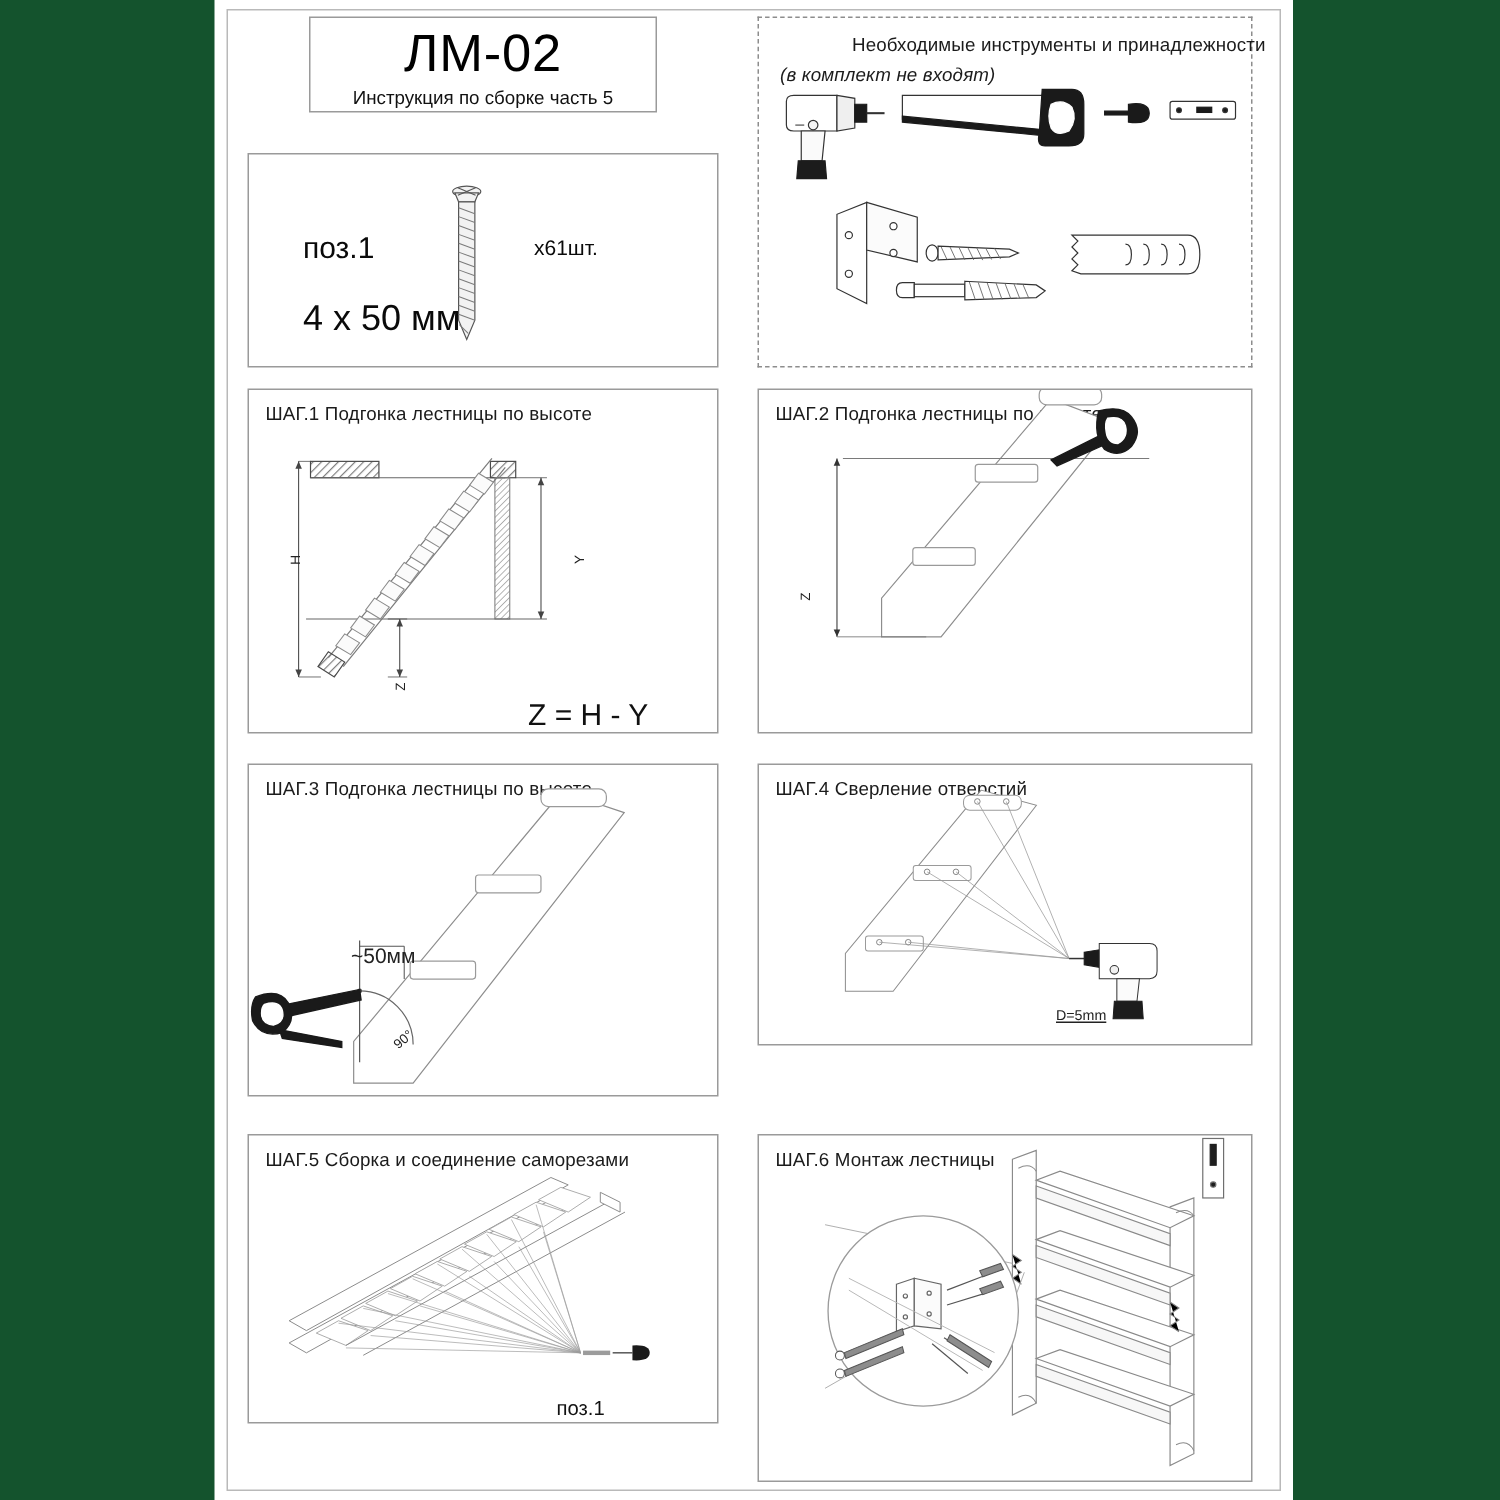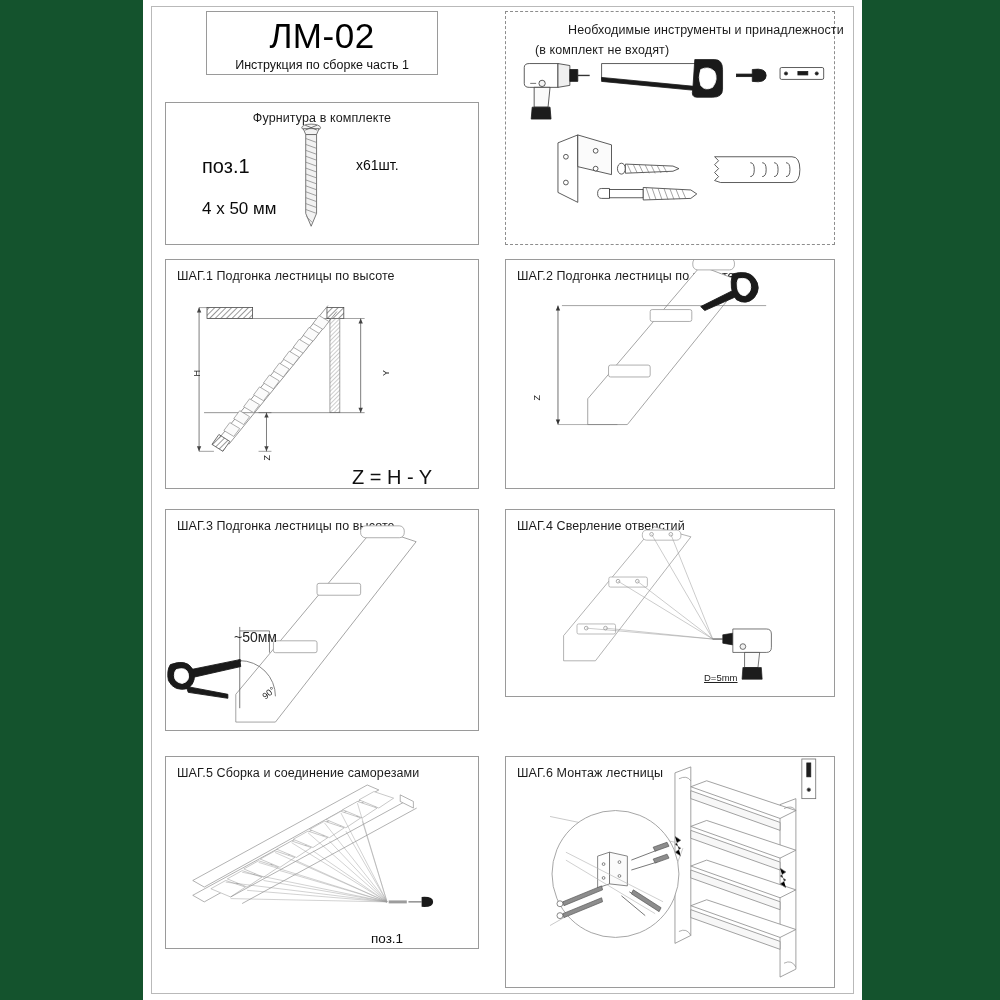--- a/index.html
+++ b/index.html
@@ -82,33 +82,33 @@
   }
   #hardware-title {
     left: 0; right: 0; top: 8px; text-align: center; width: 100%;
   }
   #hw-pos {
     position: absolute; left: 36px; top: 52px;
     font-size: 20px; color: #0a0a0a;
   }
   #hw-size {
     position: absolute; left: 36px; top: 96px;
-    font-size: 17px; color: #0a0a0a;
+    font-size: 24px; color: #0a0a0a;
   }
   #hw-qty {
     position: absolute; left: 190px; top: 54px;
     font-size: 14px; color: #0a0a0a;
   }
 
   
   #tools-panel {
     left: 362px; top: 11px; width: 330px; height: 234px;
   }
   #tools-title-1 { left: 14px; top: 11px; margin-left: 48px; }
-  #tools-title-2 { left: 29px; top: 31px; }
+  #tools-title-2 { left: 14px; top: 31px; font-style: italic; }
 
   
   .step-panel { }
   .step-title { left: 11px; top: 9px; }
   #step-1 { left: 22px;  top: 259px; width: 314px; height: 230px; padding-left: 26px; }
   #step-2 { left: 362px; top: 259px; width: 330px; height: 230px; }
   #step-3 { left: 22px;  top: 509px; width: 314px; height: 222px; }
   #step-4 { left: 362px; top: 509px; width: 330px; height: 188px; }
   #step-5 { left: 22px;  top: 756px; width: 314px; height: 193px; }
   #step-6 { left: 362px; top: 756px; width: 330px; height: 232px; padding-left: 27px; }
@@ -143,25 +143,24 @@
 </style>
 </head>
 <body>
 
 <div class="stage">
   <div class="sheet">
     <div class="sheet-border"></div>
 
     <div class="panel solid-box" id="title-block">
       <div id="title-code">ЛМ-02</div>
-      <div id="title-sub">Инструкция по сборке часть 1</div>
+      <div id="title-sub">Инструкция по сборке часть 5</div>
     </div>
 
     <div class="panel solid-box" id="hardware-panel">
-      <div class="panel-title" id="hardware-title">Фурнитура в комплекте</div>
       <div id="hw-pos">поз.1</div>
       <div id="hw-size">4 x 50 мм</div>
       <div id="hw-qty">x61шт.</div>
 
       <svg class="art" viewBox="0 0 314 143">
         <g stroke="#555" stroke-width="0.8" fill="#f2f2f2">
 
           <ellipse cx="146" cy="25" rx="9.5" ry="3.6"></ellipse>
           <path d="M138 26 L140.5 32 L151.5 32 L154 26 Z"></path>
           <line x1="140" y1="22.5" x2="152" y2="27.5"></line>

